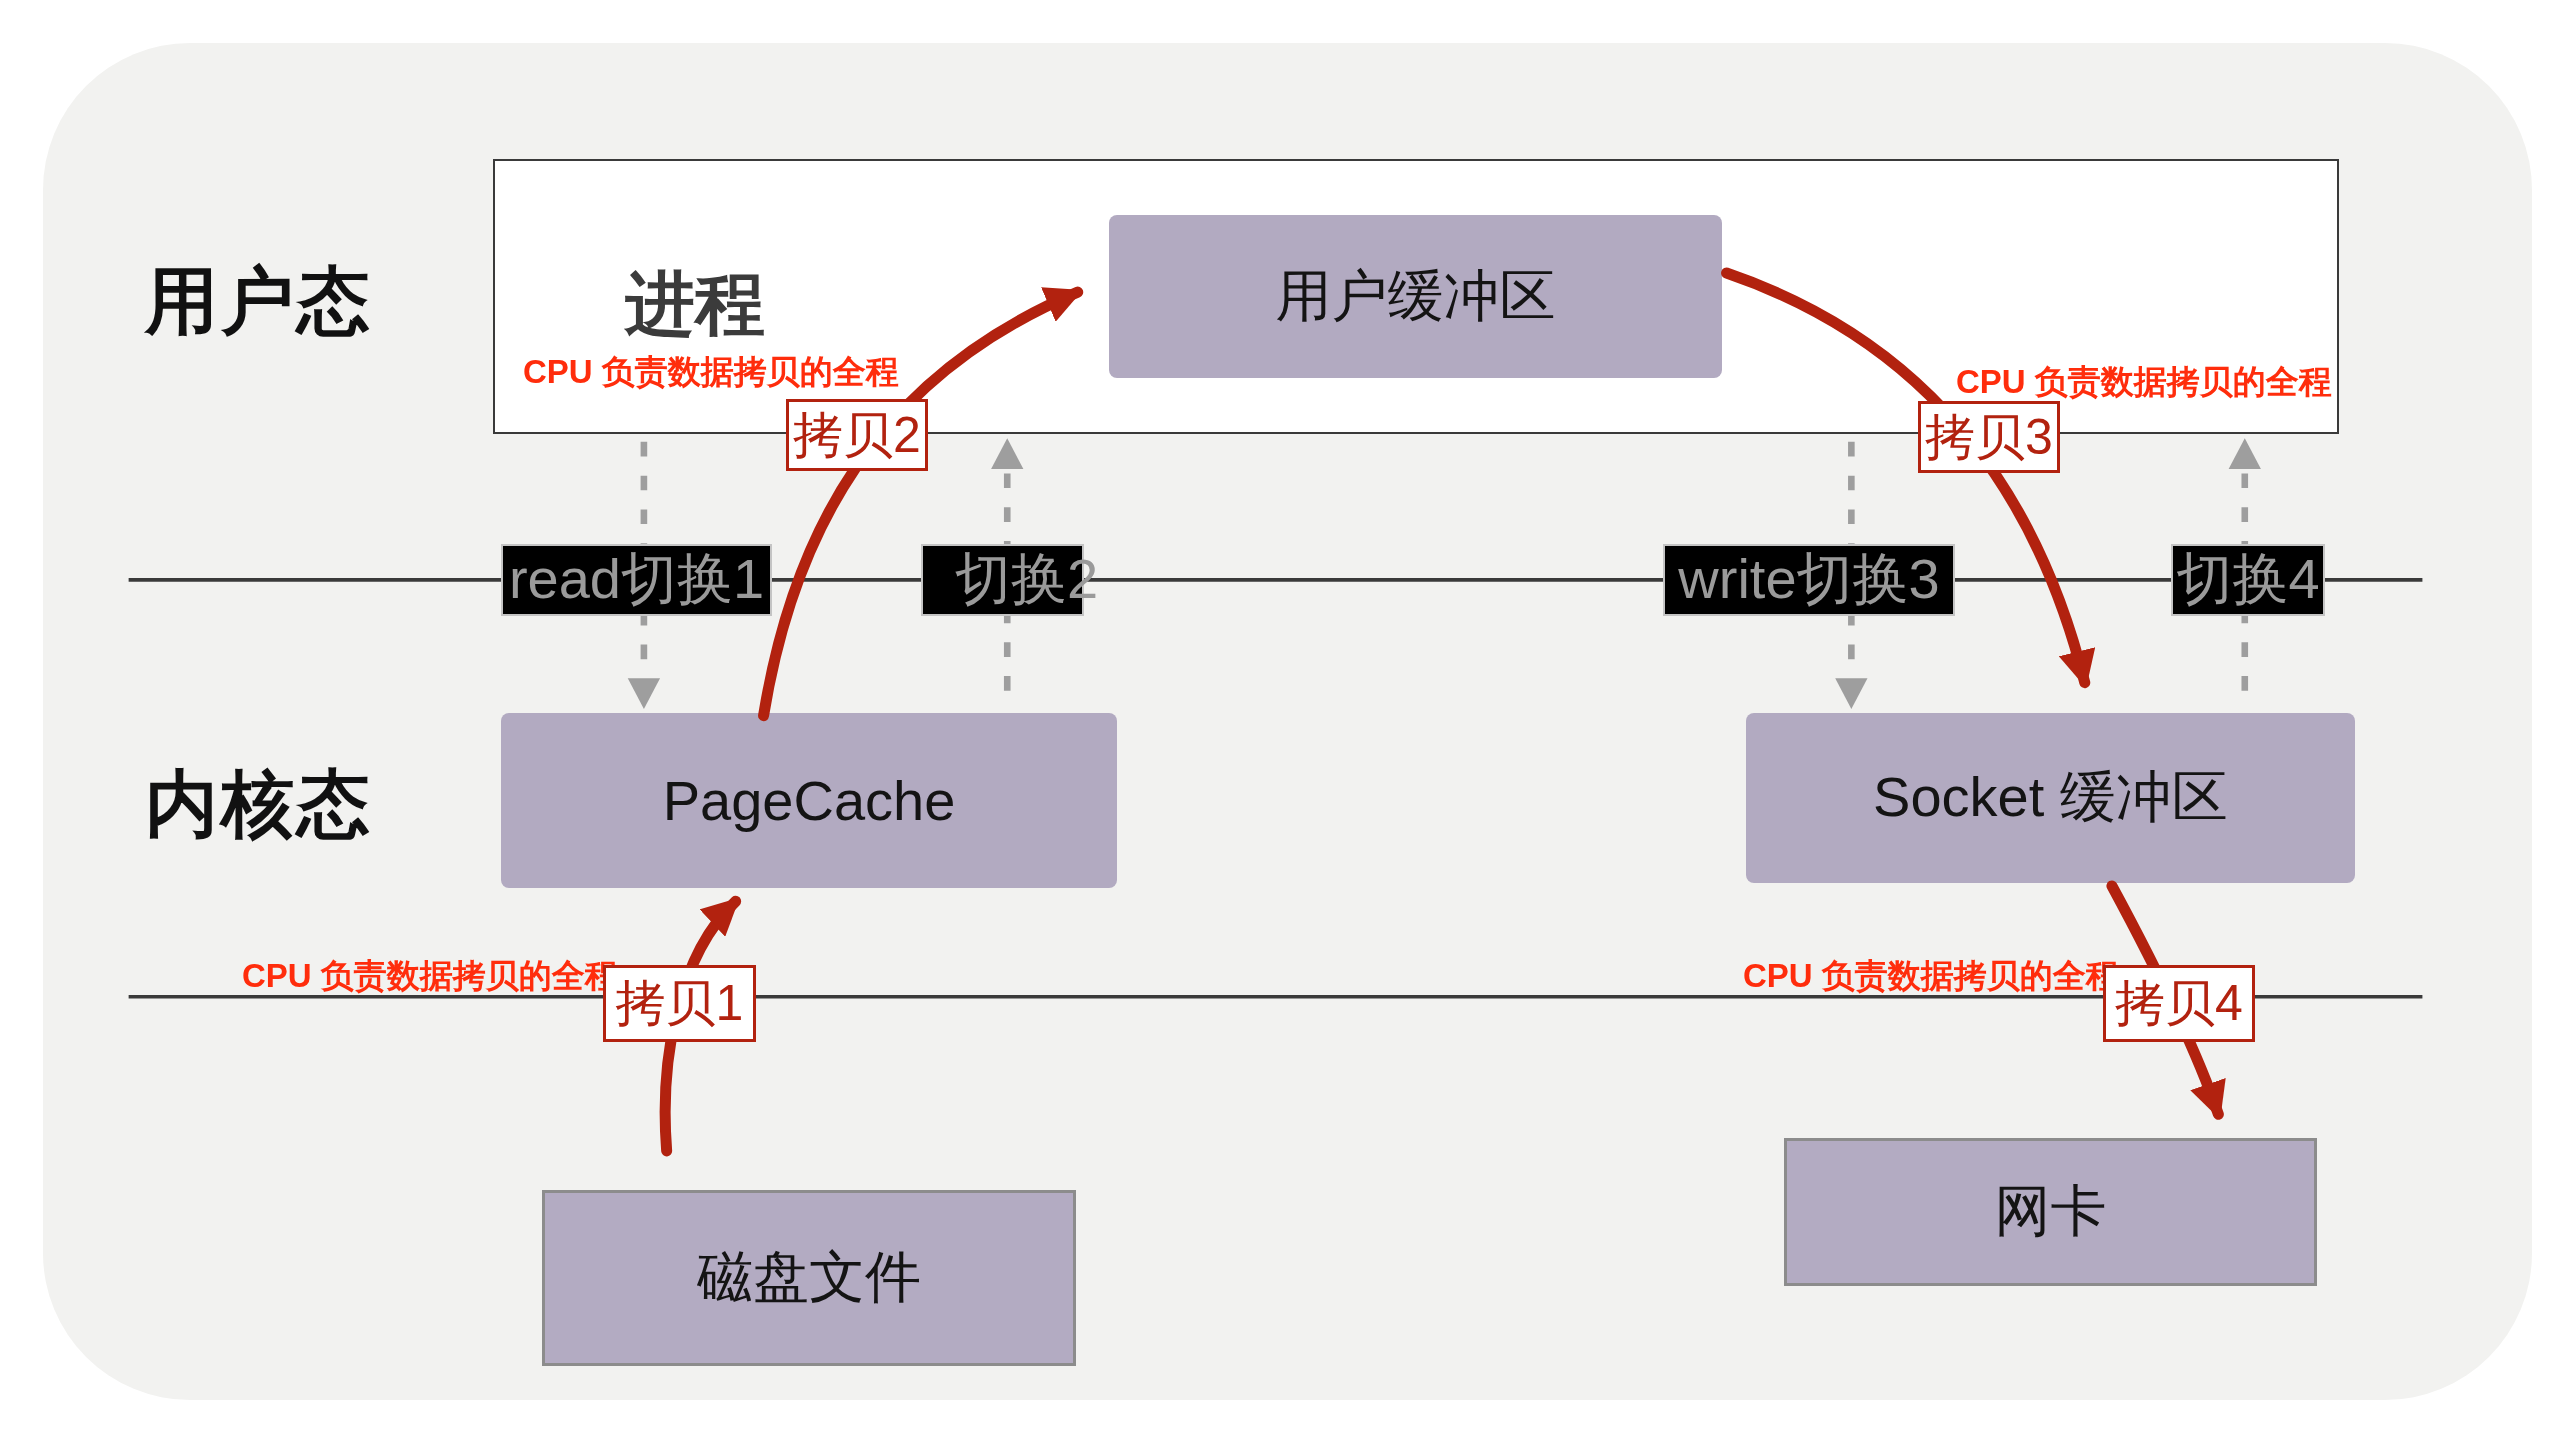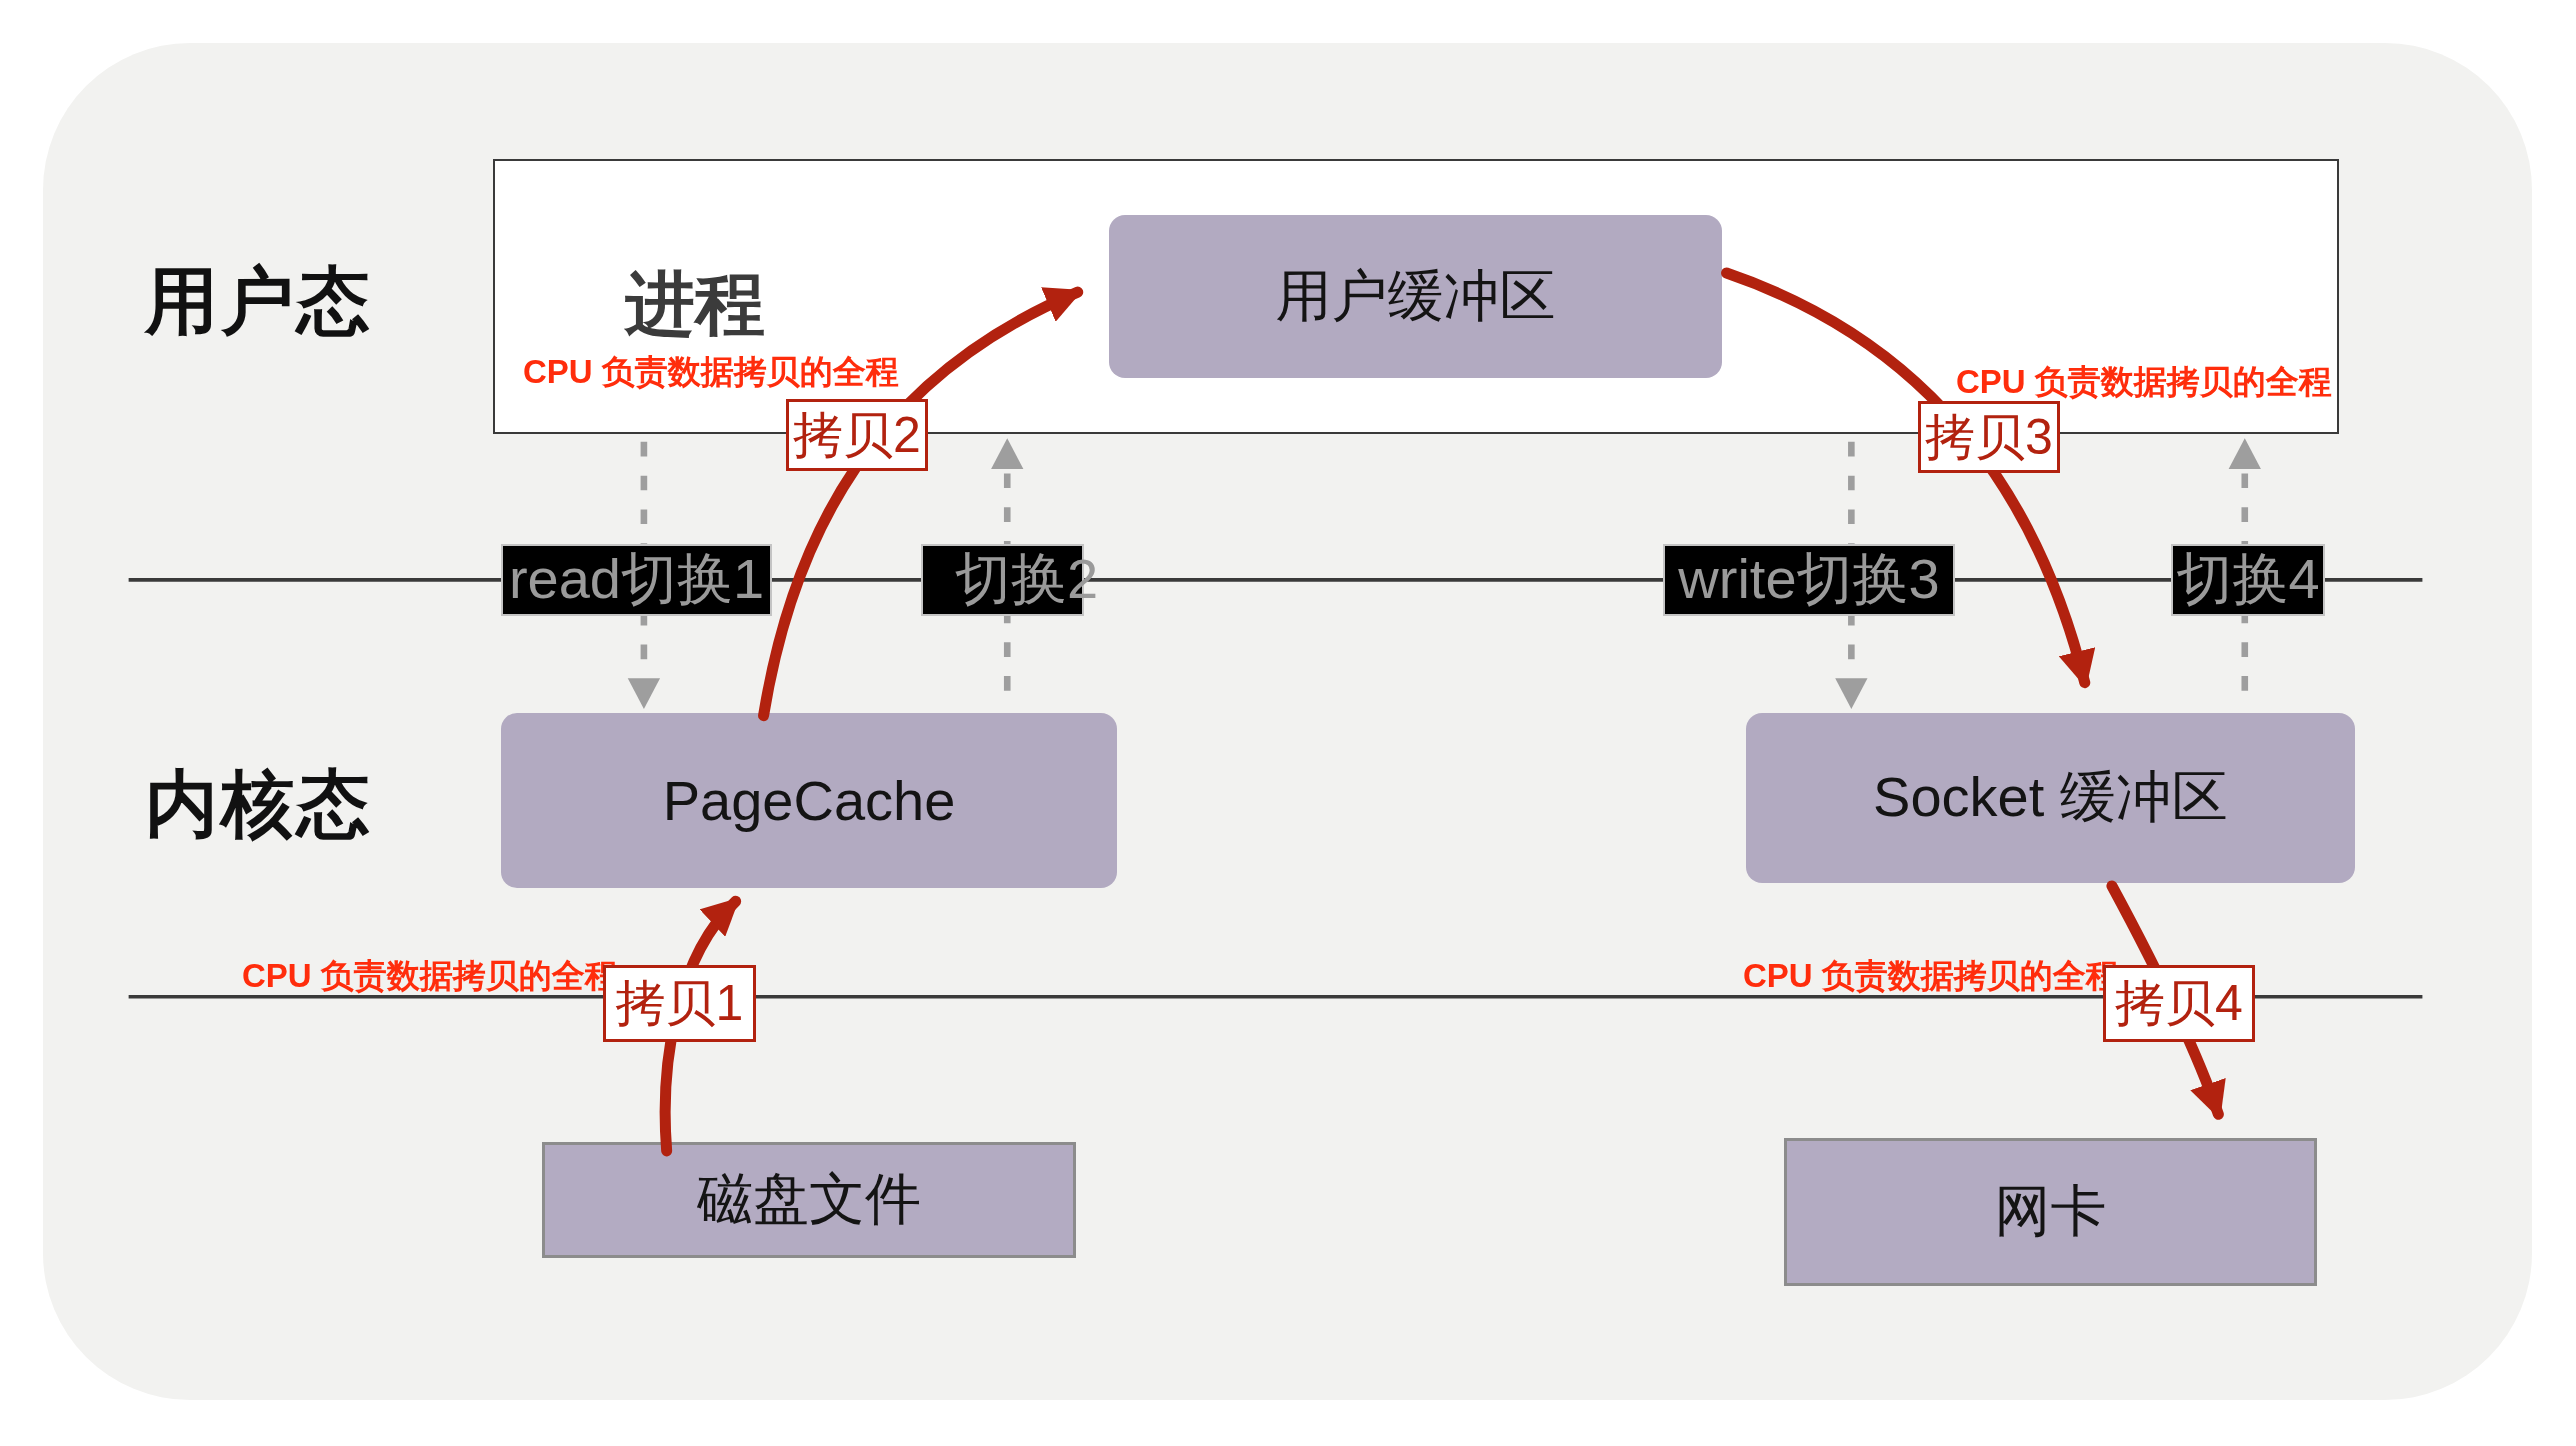--- a/index.html
+++ b/index.html
@@ -8,21 +8,21 @@
     --mode-text:#111111; --process-text:#3B3B3B; --node-text:#141414;
   }
   *{box-sizing:border-box;}
   html,body{margin:0;padding:0;background:#ffffff;}
   body{font-family:"Liberation Sans","DejaVu Sans",sans-serif;}
   .canvas{position:relative;width:2576px;height:1446px;background:#ffffff;overflow:hidden;}
   .panel{position:absolute;left:43px;top:43px;width:2489px;height:1357px;background:var(--panel-bg);border-radius:147px;}
   .userbox{position:absolute;left:493px;top:159px;width:1846px;height:275px;background:#ffffff;border:2.9px solid var(--line);}
   .svglayer{position:absolute;left:0;top:0;width:2576px;height:1446px;pointer-events:none;}
   .node{position:absolute;display:flex;align-items:center;justify-content:center;color:var(--node-text);}
-  .node.rounded{background:var(--node-fill);border-radius:16px;font-size:56px;}
+  .node.rounded{background:var(--node-fill);border-radius:8px;font-size:56px;}
   .node.rect{background:#B3ABC2;border:3.7px solid var(--node-border);font-size:56px;}
   .mode-label{position:absolute;font-size:73px;font-weight:700;color:var(--mode-text);letter-spacing:2.9px;}
   .process-label{position:absolute;font-size:70px;font-weight:700;color:var(--process-text);}
   .cpu-note{position:absolute;font-size:33px;font-weight:700;color:var(--cpu-note);white-space:nowrap;}
   .switch-label{position:absolute;background:#000000;border:2.2px solid var(--switch-border);color:var(--switch-text);
     font-size:56px;display:flex;align-items:center;justify-content:center;white-space:nowrap;}
   .copy-label{position:absolute;background:#ffffff;border:3.7px solid var(--copy-arrow);color:var(--copy-arrow);
     font-size:50px;display:flex;align-items:center;justify-content:center;white-space:nowrap;}
   .boundary{stroke:var(--line);stroke-width:5;}
   .dashedline{stroke:#9E9E9E;stroke-width:9;stroke-dasharray:20 26;fill:none;}
@@ -41,21 +41,21 @@
 
   <div class="node rounded" style="left:1109px;top:215px;width:613px;height:163px;">
     <span>用户缓冲区</span>
   </div>
   <div class="node rounded" style="left:501px;top:713px;width:616px;height:175px;">
     <span>PageCache</span>
   </div>
   <div class="node rounded" style="left:1746px;top:713px;width:609px;height:170px;">
     <span>Socket 缓冲区</span>
   </div>
-  <div class="node rect" style="left:542px;top:1142px;width:534px;height:116px;">
+  <div class="node rect" style="left:542px;top:1190px;width:534px;height:176px;">
     <span>磁盘文件</span>
   </div>
   <div class="node rect" style="left:1784px;top:1138px;width:533px;height:148px;">
     <span>网卡</span>
   </div>
 
   <svg class="svglayer" viewBox="0 0 3509 1970">
 
     <line class="boundary" x1="175" y1="790" x2="3300" y2="790"></line>
     <line class="boundary" x1="175" y1="1358" x2="3300" y2="1358"></line>

